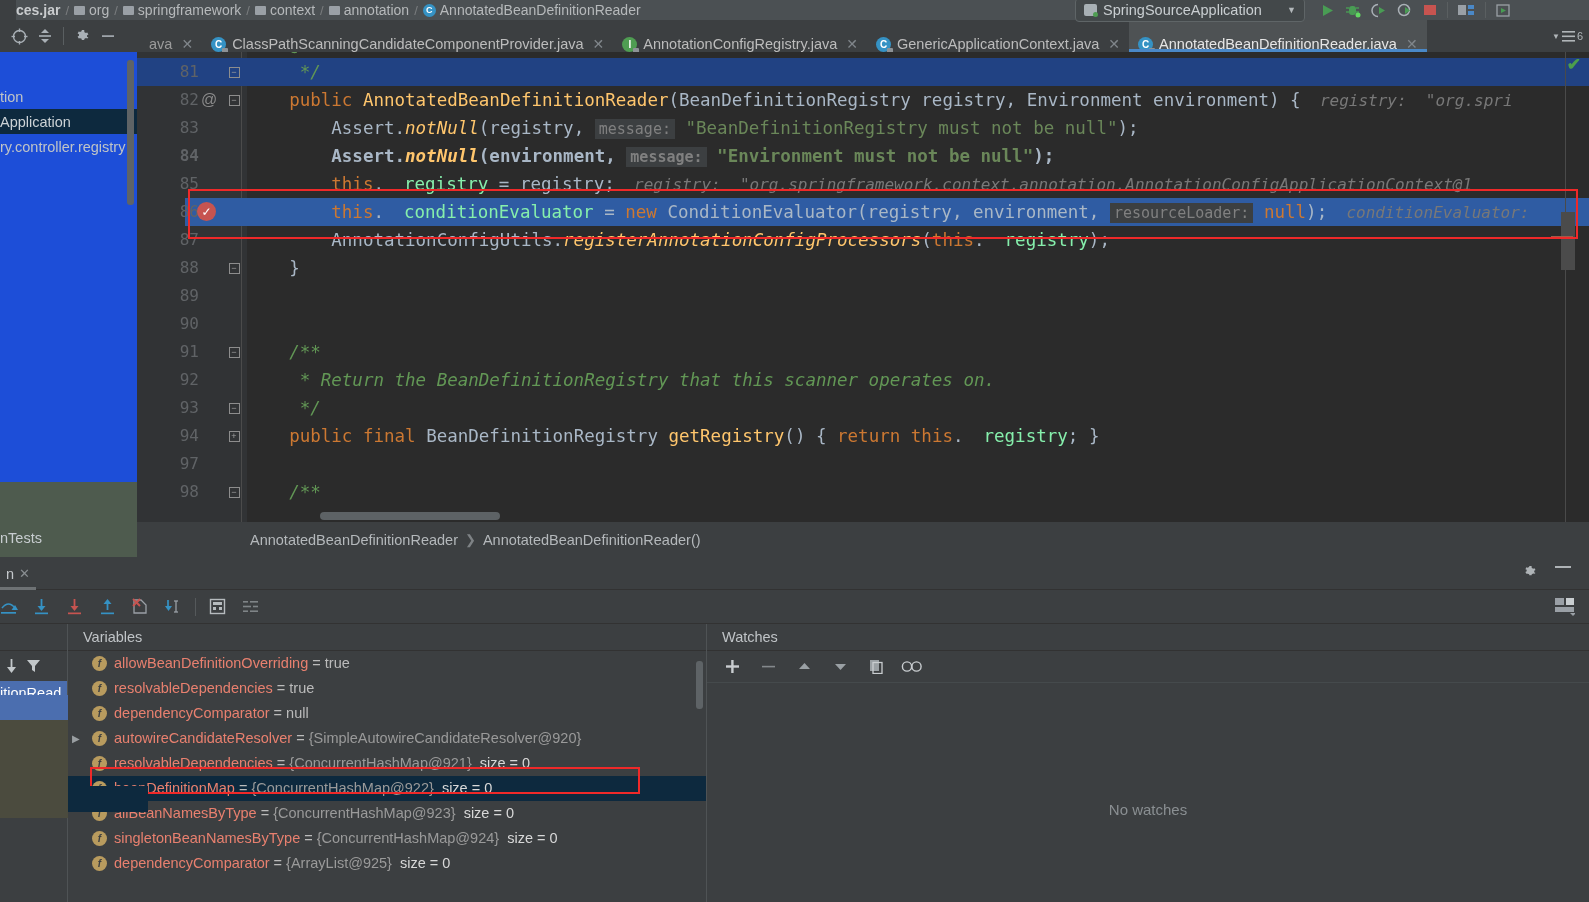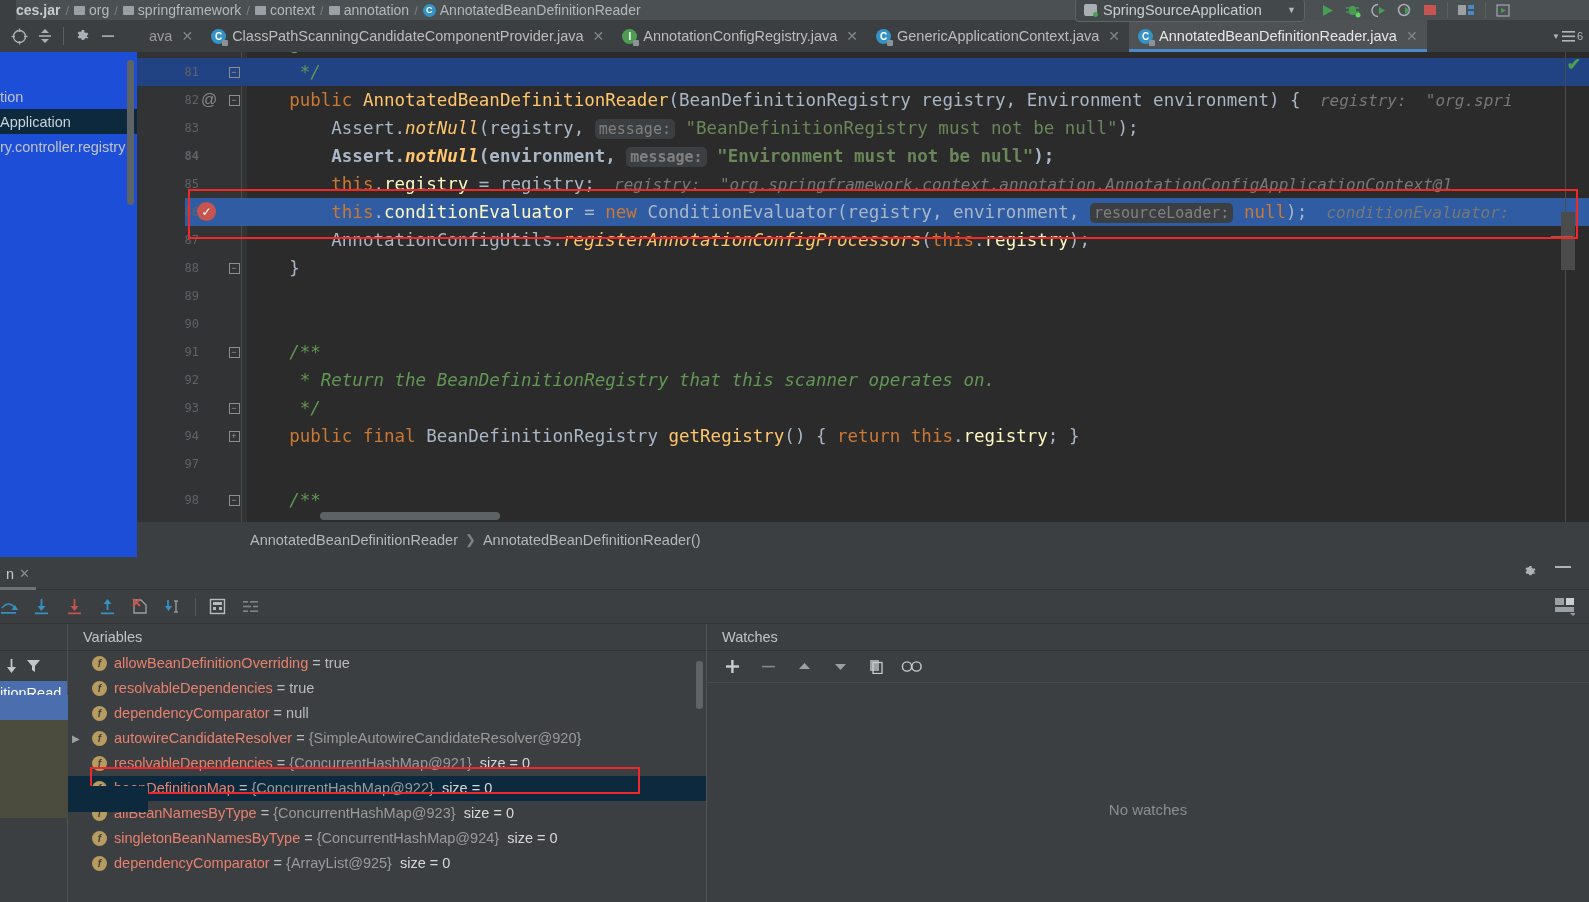--- a/index.html
+++ b/index.html
@@ -45,21 +45,21 @@
     justify-content: center; color: #a9b0b6;
   }
   .vdivider { width: 1px; height: 18px; background: #5a5f61; margin: 0 5px; }
 
   
   .tabs {
     position: absolute; left: 140px; top: 0; right: 42px; height: 32px;
     display: flex; align-items: stretch; overflow: hidden;
   }
   .tab {
-    display: flex; align-items: center; gap: 6px;
+    display: flex; align-items: flex-end; gap: 6px;
     padding: 0 9px; height: 32px; color: #bcbcbc; font-size: 14.5px;
     white-space: nowrap; position: relative;
   }
   .tab.active { background: #4e5254; color: #e6e6e6; }
   .tab.active::after {
     content: ""; position: absolute; left: 0; right: 0; bottom: 0;
     height: 3px; background: #4a88c7;
   }
   .tab-ico {
     width: 15px; height: 15px; border-radius: 50%;
@@ -106,40 +106,40 @@
     position: absolute; left: 137px; top: 52px; right: 0; height: 470px;
     background: #2b2b2b; overflow: hidden;
   }
   .gutter {
     position: absolute; left: 0; top: 0; width: 110px; height: 100%;
     background: #313335;
   }
   .lnum {
     position: absolute; left: 0; width: 62px; text-align: right;
     color: #606366; font-family: "DejaVu Sans Mono", monospace;
-    font-size: 12px; height: 28px; line-height: 28px;
+    font-size: 16px; height: 28px; line-height: 28px;
   }
   .row { position: absolute; left: 0; right: 0; height: 28px; }
   .row .code {
     position: absolute; left: 110px; top: 0; height: 28px; line-height: 28px;
     font-family: "DejaVu Sans Mono", monospace; font-size: 17.5px;
     white-space: pre;
   }
   .hl { background: #214283; }
   .hl-sel { background: #2f5ca3; }
   
   .kw   { color: #cc7832; }
   .cls  { color: #ffc66d; }
   .str  { color: #6a8759; }
   .cmt  { color: #629755; font-style: italic; }
-  .fld  { color: #fef9c3; }
+  .fld  { color: #86efac; margin-left: 20px; }
   .mtd  { color: #ffc66d; }
   .plain{ color: #a9b7c6; }
   .hint {
-    color: #808080; background: #3c3f41; border-radius: 5px;
+    color: #808080; background: #3c3f41; border-radius: 0;
     padding: 1px 4px; font-size: 15px;
   }
   .inlay { color: #787878; font-style: italic; font-size: 16px; }
   .fold {
     position: absolute; left: 90px; width: 14px; height: 28px;
     display: flex; align-items: center; justify-content: center;
     color: #8a8a8a; font-size: 11px;
   }
   .fold-box {
     width: 11px; height: 11px; border: 1px solid #8d8d8d;
@@ -474,20 +474,23 @@
           <polygon points="5,5 10,7.5 5,10" fill="#499c54"></polygon>
         </svg>
       </span>
   </div>
 
   <div class="left-frag">
     <div class="lf-row" style="margin-top:32px;">tion</div>
     <div class="lf-row sel">Application</div>
     <div class="lf-row">ry.controller.registry</div>
     <div class="lf-scroll"></div>
+    <div class="lf-green">
+      <div class="t">nTests</div>
+    </div>
 
   </div>
 
   <div class="editor">
     <div class="gutter"></div>
     <div class="vline"></div>
     <div id="codeHost">
         <div class="row" style="top: -22px;">
           <div class="lnum">80</div>
           <div class="code"><span class="plain">    </span><span class="cmt">@since 5.1</span></div>
@@ -567,21 +570,21 @@
           <div class="lnum">94</div>
           <div class="fold">
             <span class="fold-box">+</span>
           </div>
           <div class="code"><span class="plain">    </span><span class="kw">public final </span><span class="plain">BeanDefinitionRegistry </span><span class="mtd">getRegistry</span><span class="plain">() { </span><span class="kw">return </span><span class="kw">this</span><span class="plain">.</span><span class="fld">registry</span><span class="plain">; }</span></div>
         </div>
         <div class="row" style="top: 398px;">
           <div class="lnum">97</div>
           <div class="code"></div>
         </div>
-        <div class="row" style="top: 426px; margin-top: 8px;">
+        <div class="row" style="top: 426px;">
           <div class="lnum">98</div>
           <div class="fold">
             <span class="fold-box">−</span>
           </div>
           <div class="code"><span class="cmt">    /**</span></div>
         </div>
       </div>
 
     <div class="scroll-marker-line"></div>
     <div class="ok-check">✔</div>

